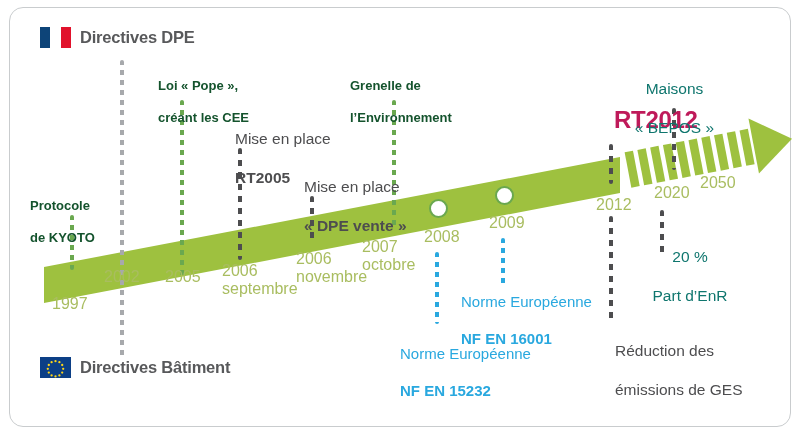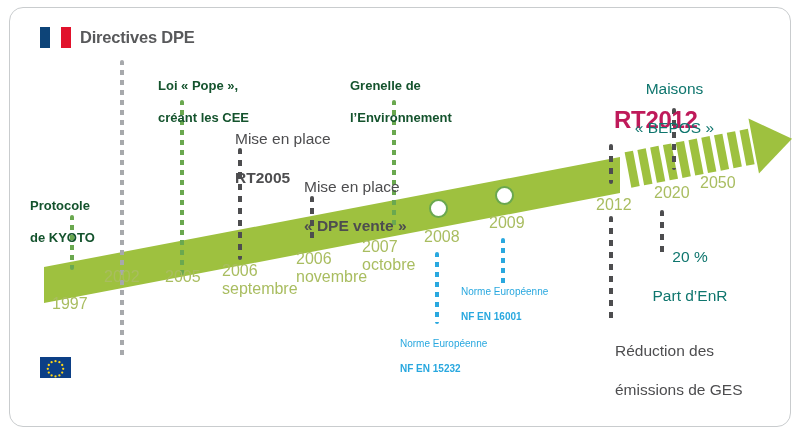--- a/index.html
+++ b/index.html
@@ -68,21 +68,21 @@
   }
 
   
   .lbl{
     position:absolute;
     line-height:1.24;
     white-space:pre-line;
   }
   .lbl.green{color:#14532d;font-size:13px;font-weight:bold;}
   .lbl.dark{color:#4d4d4f;font-size:15.5px;margin-left:20px;}
-  .lbl.blue{color:#29a8df;font-size:10px;}
+  .lbl.blue{color:#29a8df;font-size:15px;}
   .lbl.magenta{color:#bf1a5a;font-size:24px;font-weight:bold;letter-spacing:-0.3px;}
   .lbl .b{font-weight:bold;}
   .lbl.cdark{color:#0f766e;font-size:15.5px;text-align:center;}
 
   .year{
     position:absolute;
     color:#a9bd60;
     font-size:16px;
     line-height:1.15;
     white-space:pre-line;
@@ -152,20 +152,21 @@
         <circle cx="19.4" cy="18.4" r="1.15"></circle>
         <circle cx="15.5" cy="19.4" r="1.15"></circle>
         <circle cx="11.6" cy="18.4" r="1.15"></circle>
         <circle cx="8.8" cy="15.6" r="1.15"></circle>
         <circle cx="7.8" cy="11.8" r="1.15"></circle>
         <circle cx="8.8" cy="8.0" r="1.15"></circle>
         <circle cx="11.6" cy="5.2" r="1.15"></circle>
       </g>
     </svg>
   </div>
+  <div class="legend-title legend-bat">Directives Bâtiment</div>
 
   <div class="dline green" style="left:70px;top:215px;height:55px;"></div>
   <div class="dline gray" style="left:120px;top:60px;height:298px;"></div>
   <div class="dline green" style="left:180px;top:100px;height:178px;"></div>
   <div class="dline dark" style="left:238px;top:148px;height:112px;"></div>
   <div class="dline dark" style="left:310px;top:196px;height:48px;"></div>
   <div class="dline green" style="left:392px;top:100px;height:128px;"></div>
   <div class="dline blue" style="left:435px;top:252px;height:72px;"></div>
   <div class="dline blue" style="left:501px;top:238px;height:48px;"></div>
   <div class="dline dark" style="left:609px;top:144px;height:40px;"></div>

